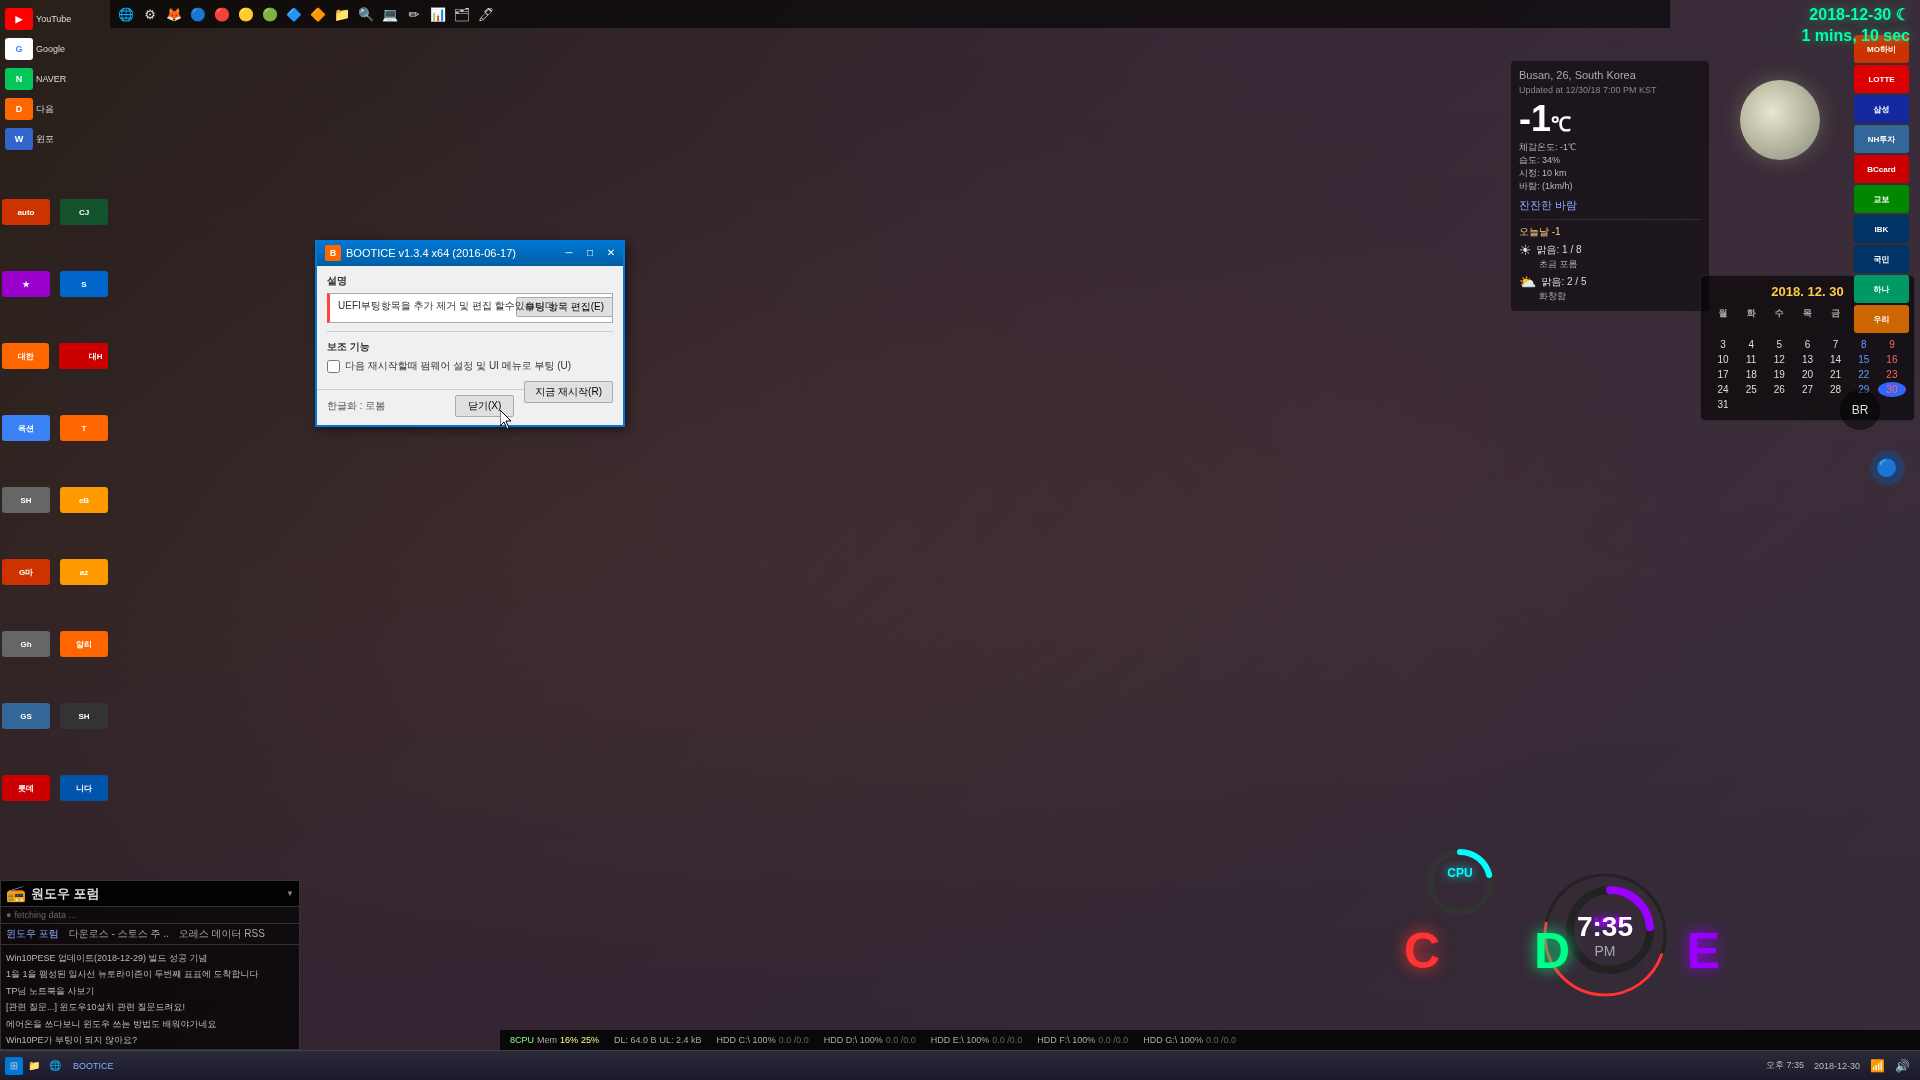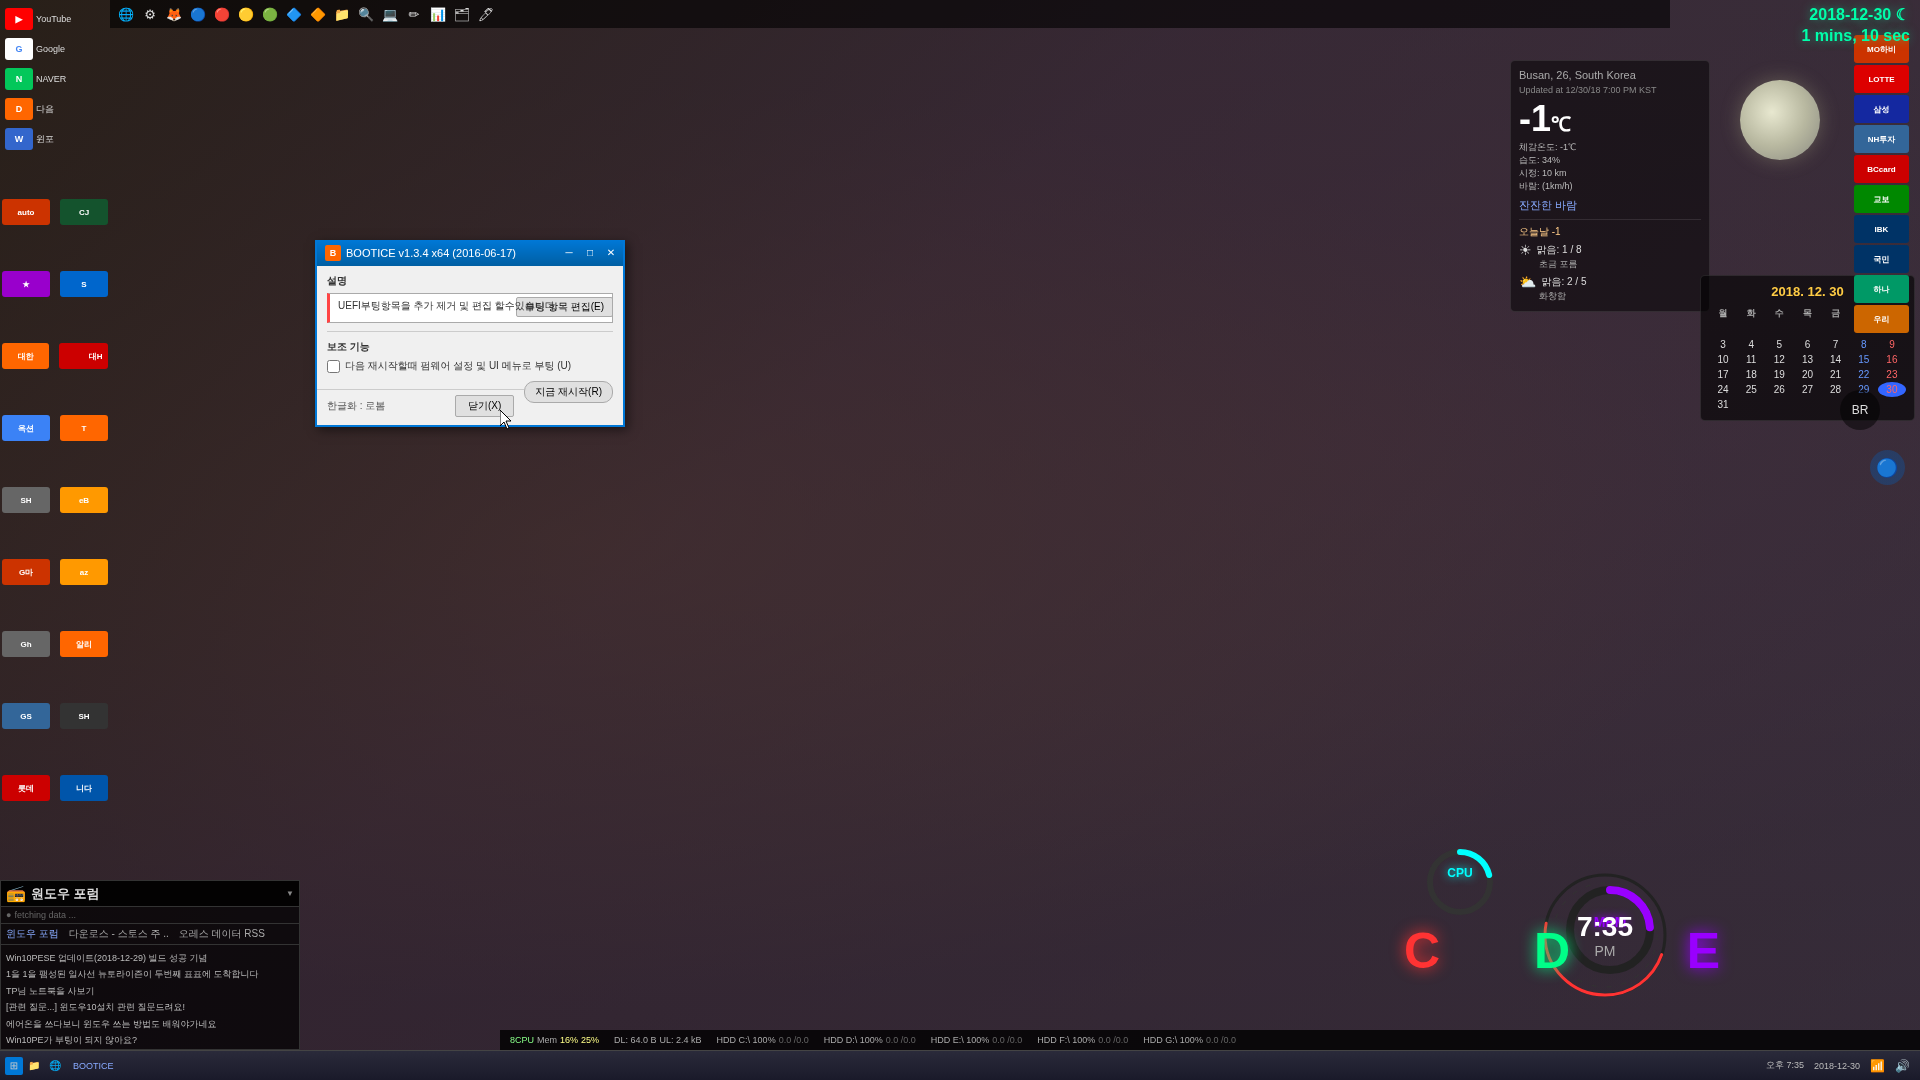--- a/index.html
+++ b/index.html
@@ -511,21 +511,21 @@
       margin-bottom: 8px;
     }
 
     .restart-btn {
       float: right;
       padding: 3px 10px;
       background: #e0e0e0;
       border: 1px solid #aaa;
       cursor: pointer;
       font-size: 10px;
-      border-radius: 10px;
+      border-radius: 2px;
     }
 
     #bootice-footer {
       display: flex;
       justify-content: space-between;
       align-items: center;
       padding: 5px 10px 8px;
       border-top: 1px solid #ccc;
       background: #f0f0f0;
     }

